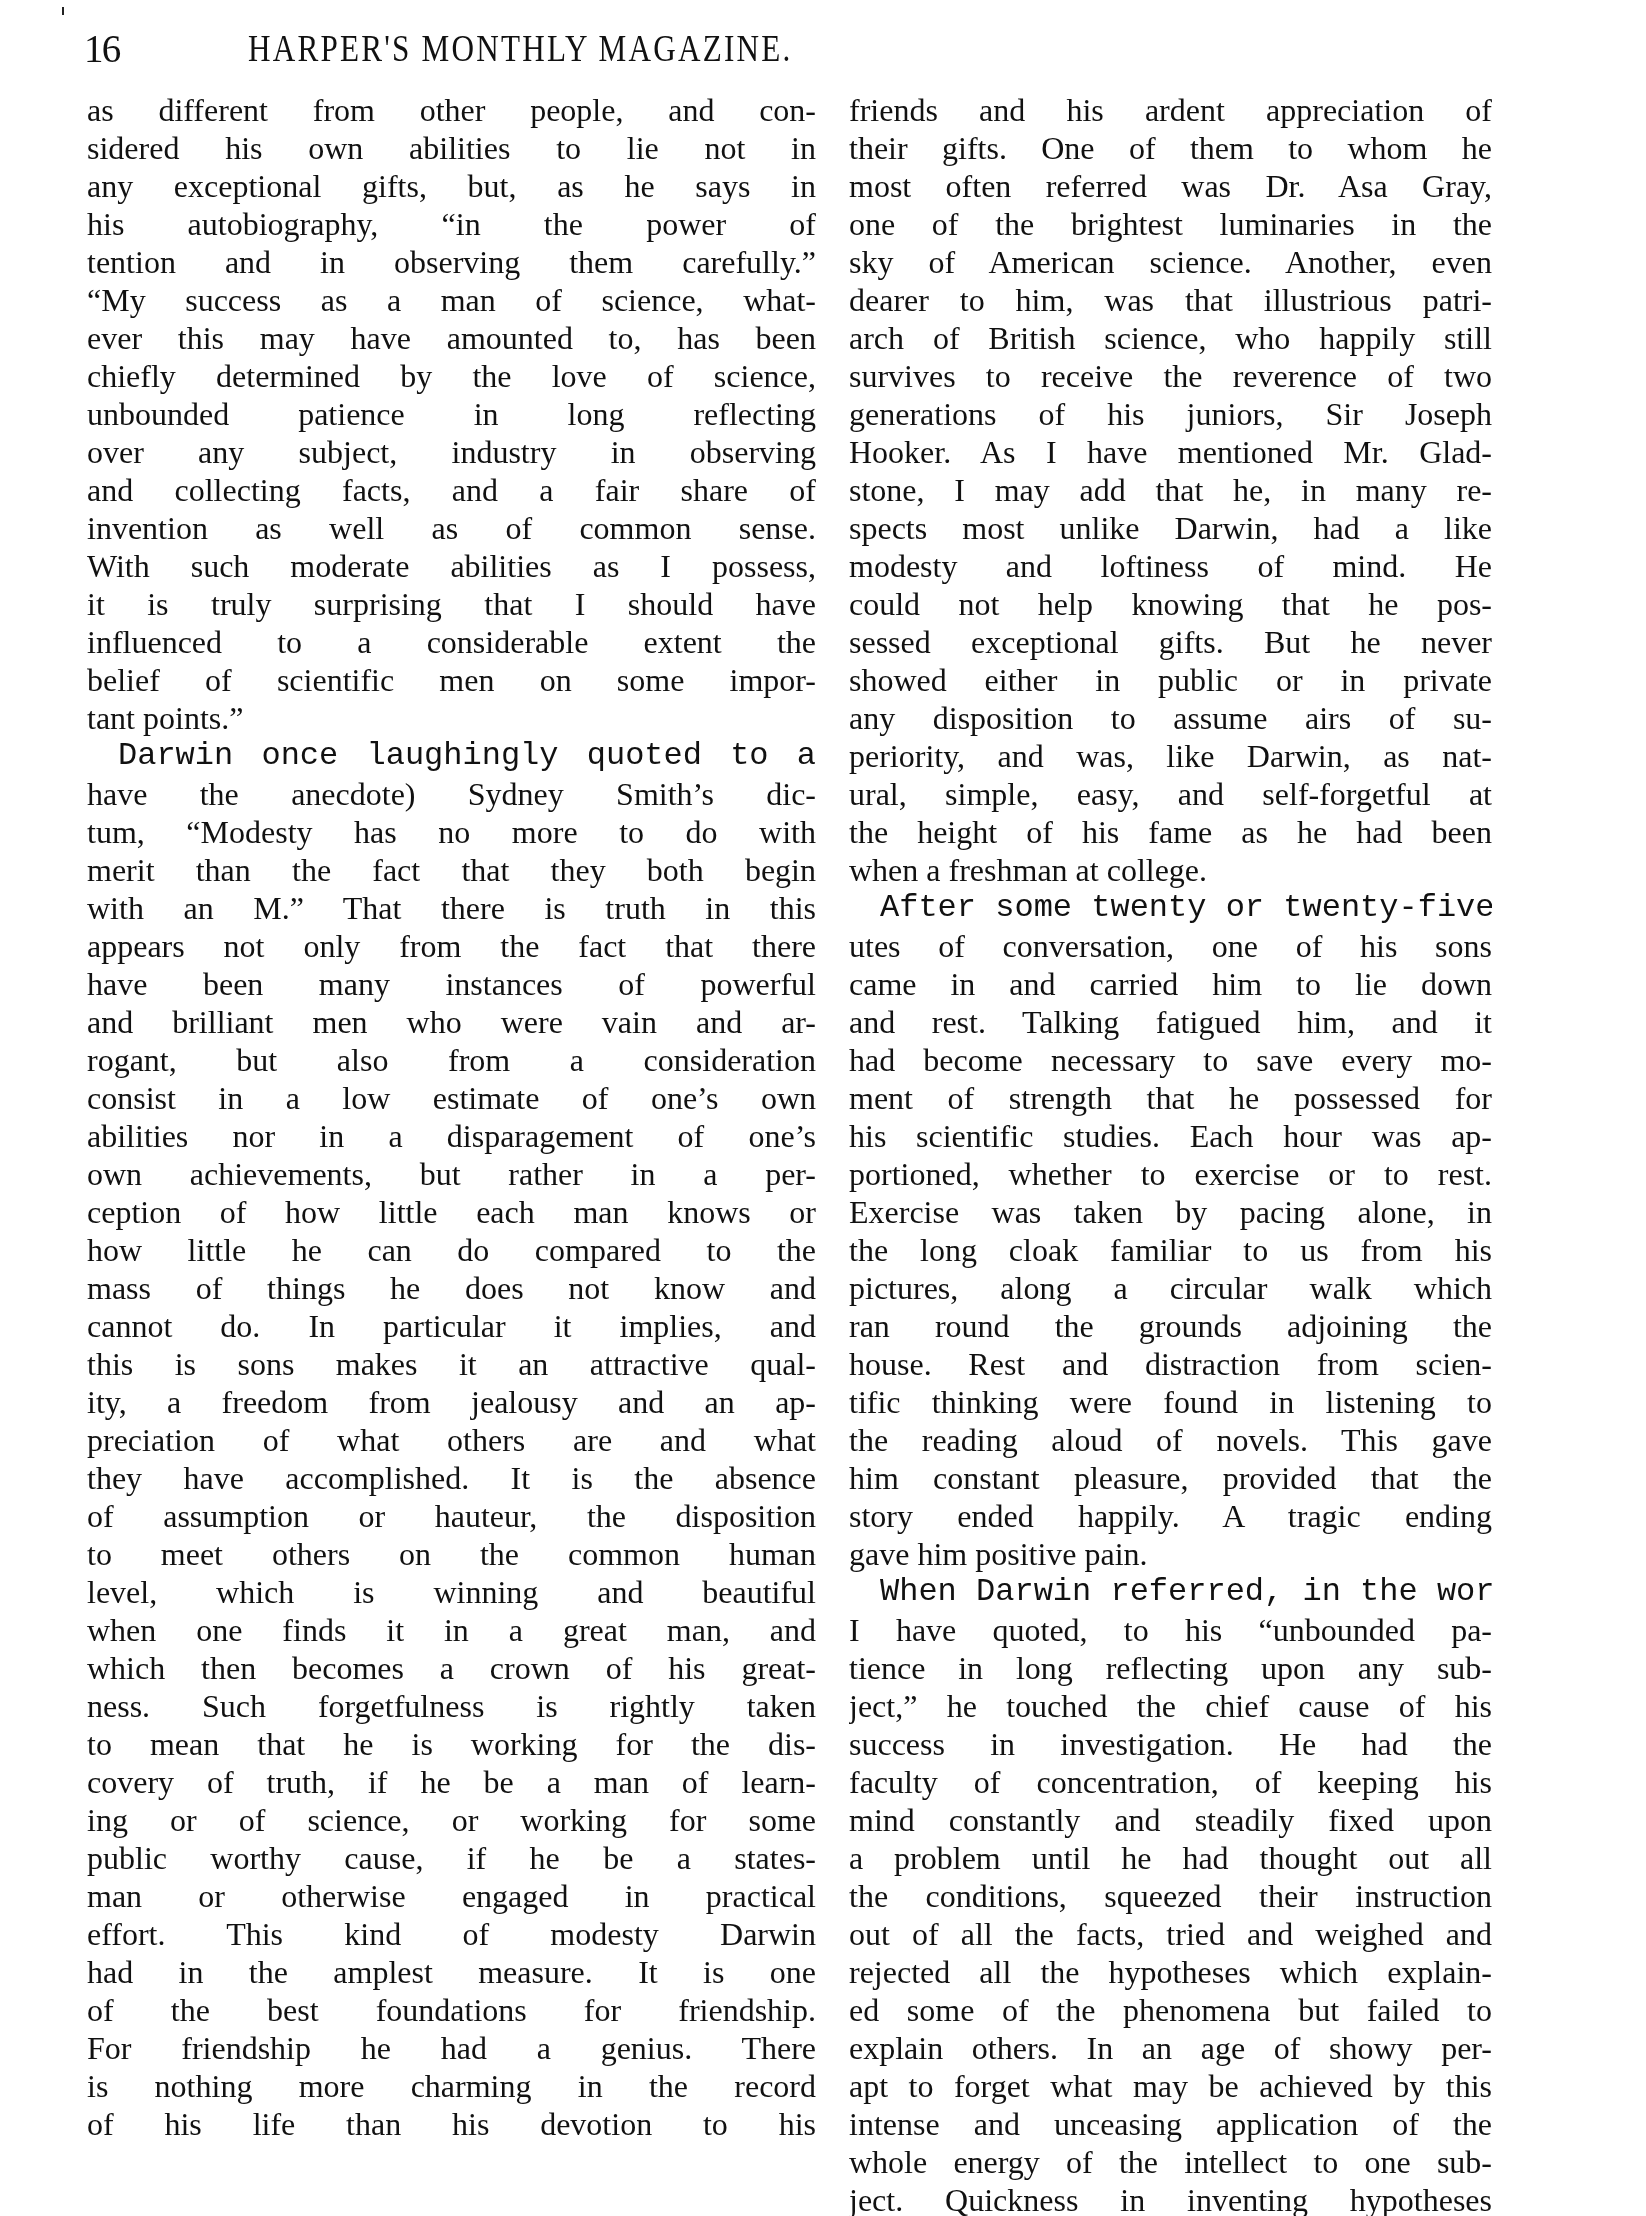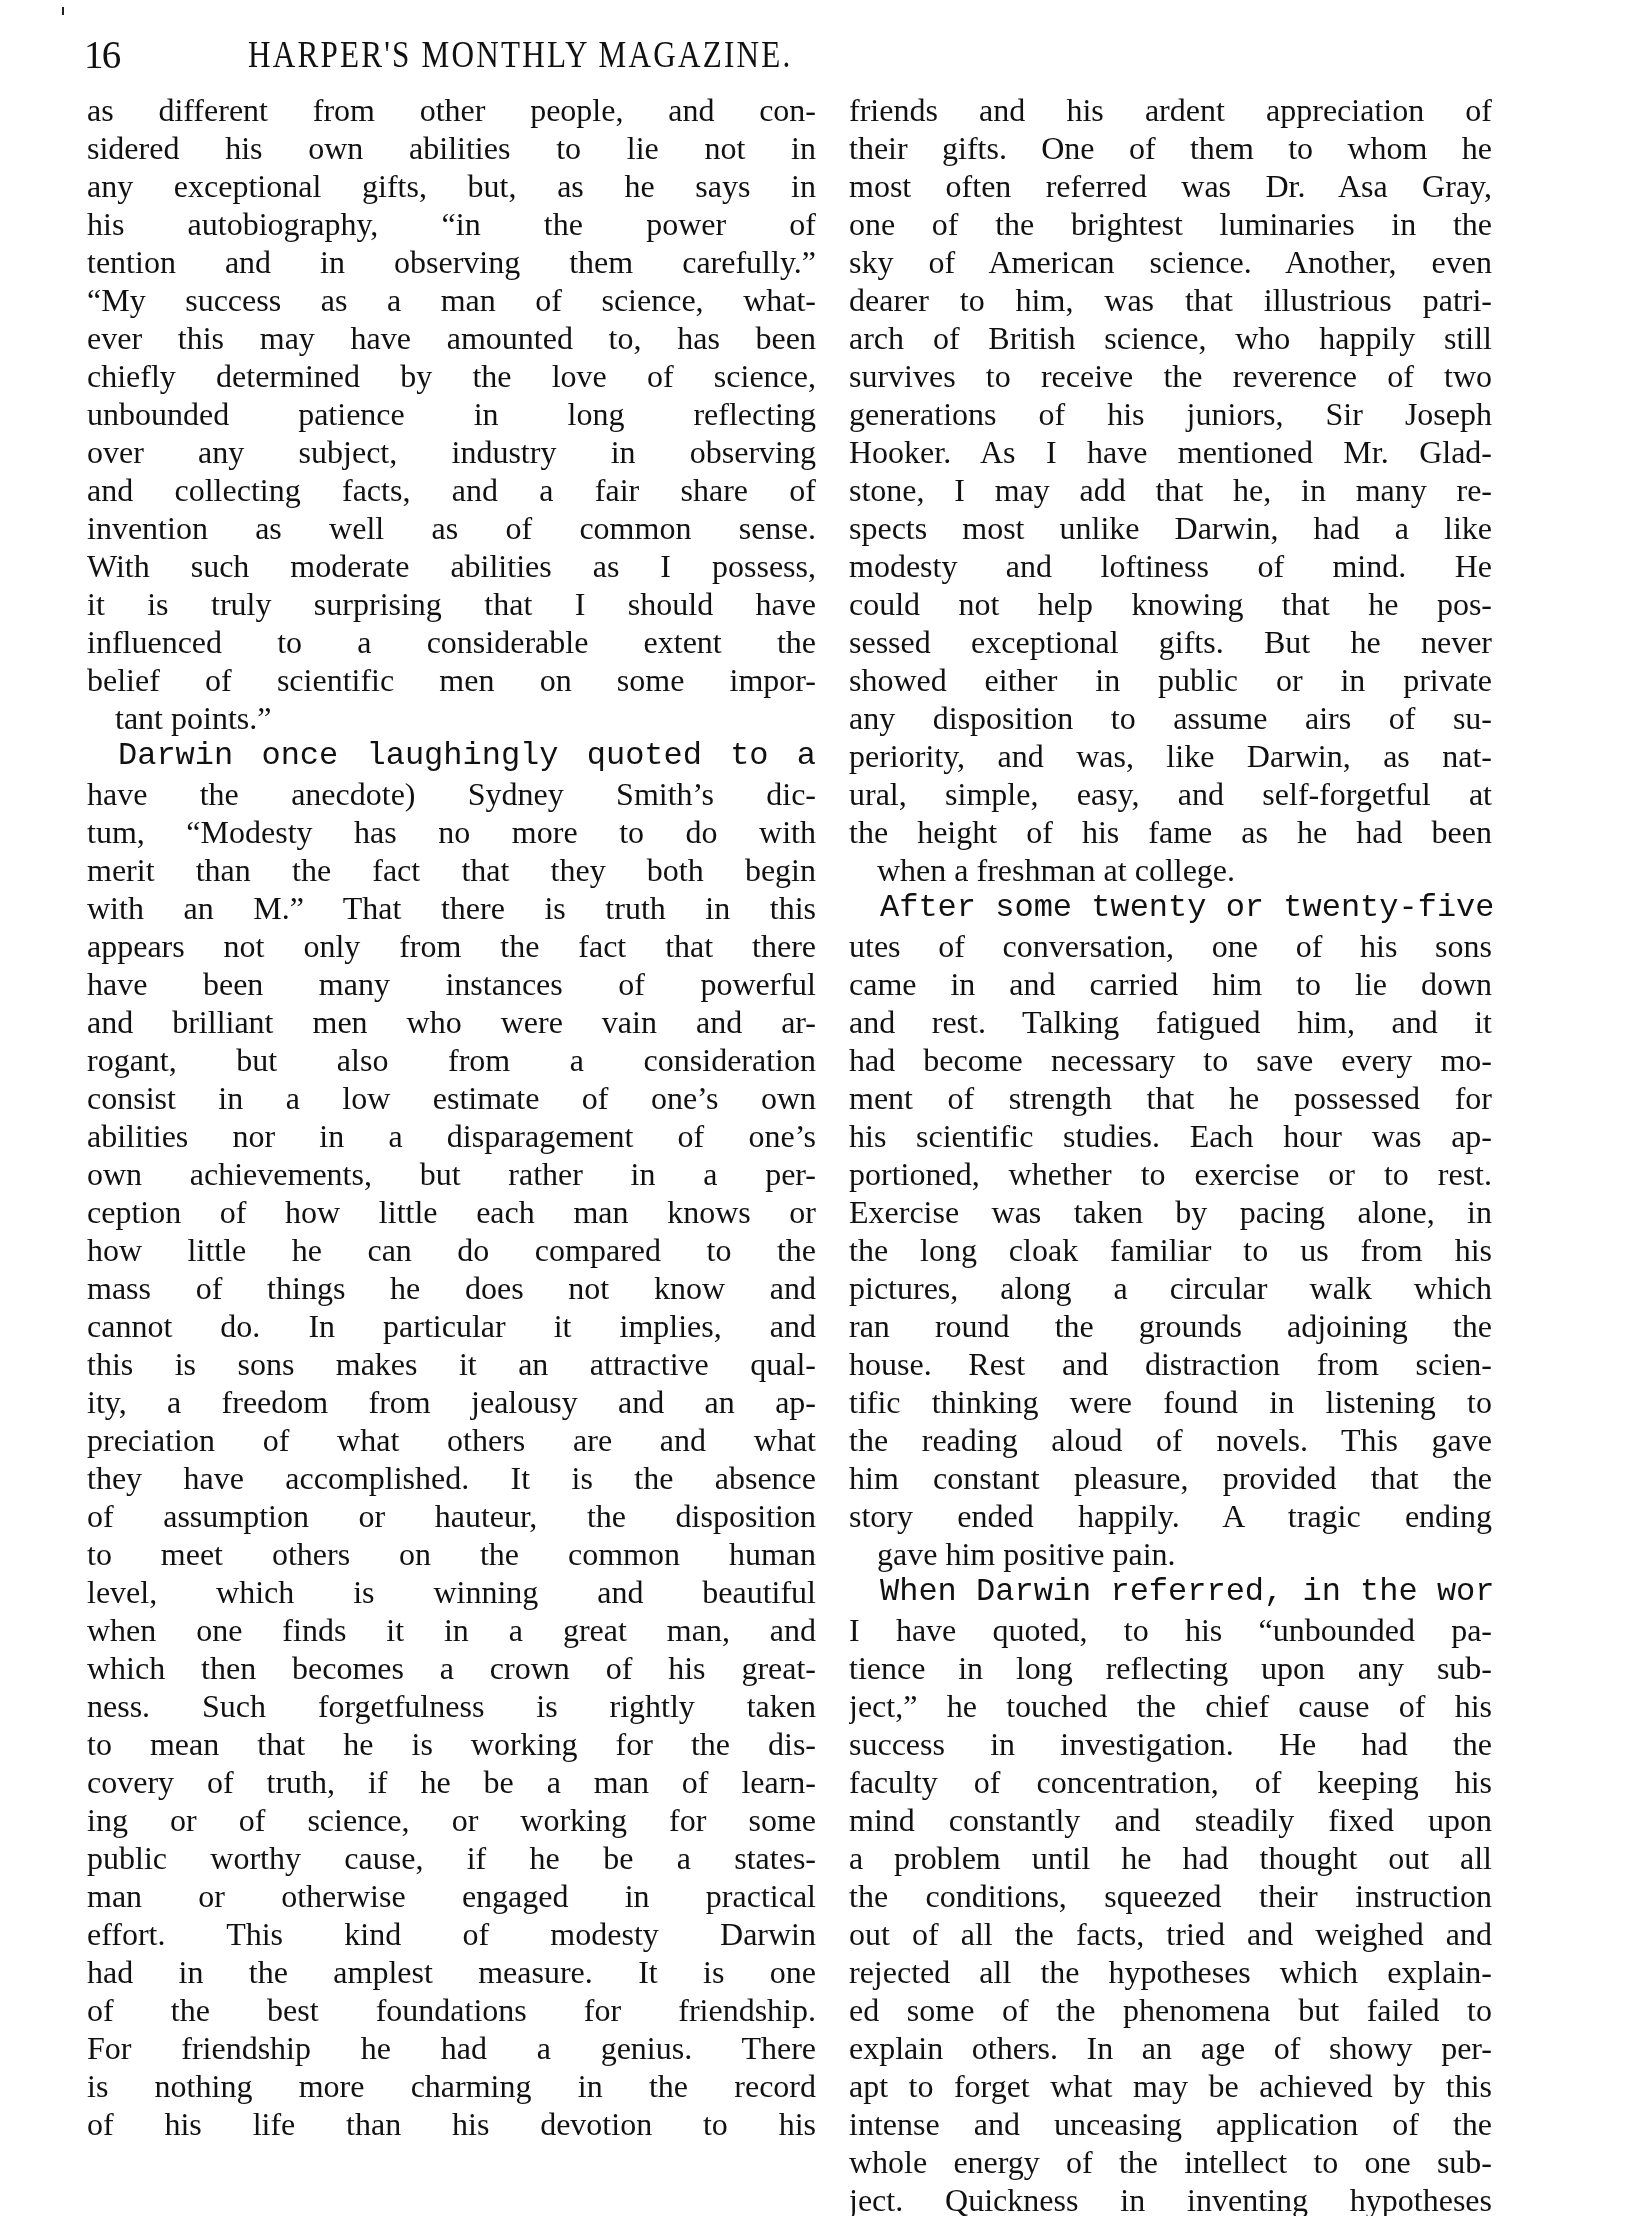--- a/index.html
+++ b/index.html
@@ -1,26 +1,26 @@
 <!DOCTYPE html>
 <html style="font-size:7px"><head>
 <meta charset="utf-8">
 <style>
   html, body { margin:0; padding:0; background:#ffffff; }
   body { width:1647px; height:2319px; position:relative; overflow:hidden; }
   .page { position:absolute; left:0; top:0; width:1647px; height:2319px; background:#fff; }
-  .header { position:absolute; top:30px; left:0; width:1647px; height:49px; font-family:"Liberation Serif", serif; color:#111; }
+  .header { position:absolute; top:24px; left:0; width:1647px; height:49px; font-family:"Liberation Serif", serif; color:#111; }
   .pagenum { position:absolute; left:84px; top:0; font-size:39px; line-height:49px; letter-spacing:-1.8px; }
   .running { position:absolute; left:248px; top:0; font-size:38px; line-height:49px; letter-spacing:2.7px; transform:scaleX(0.82); transform-origin:left center; }
   .col { position:absolute; top:91px; font-family:"Liberation Serif", serif; color:#111; font-size:32px; }
   .col.left { left:87px; width:729px; }
   .col.right { left:849px; width:643px; }
   .line { height:38px; line-height:38px; white-space:nowrap; text-align:justify; text-align-last:justify; overflow:hidden; }
   .line.indent { padding-left:31px;font-family:Liberation Mono, monospace; }
-  .line.last { text-align-last:left;margin-left:28px; }
+  .line.last { text-align-last:left; }
   .tick { position:absolute; left:62px; top:6.6px; width:1.8px; height:8px; background:#222; }
 </style>
 </head>
 <body>
 
 <div class="page">
   <div class="tick"></div>
   <div class="header">
     <span class="pagenum">16</span>
     <span class="running">HARPER'S MONTHLY MAGAZINE.</span>

